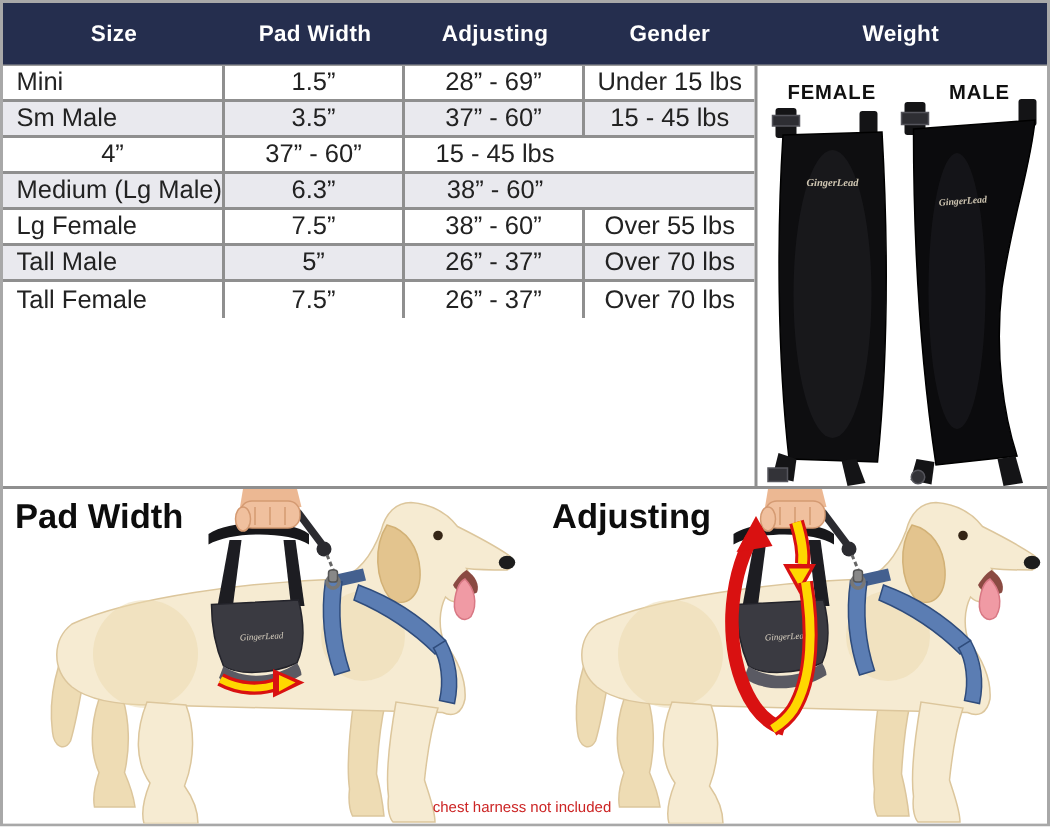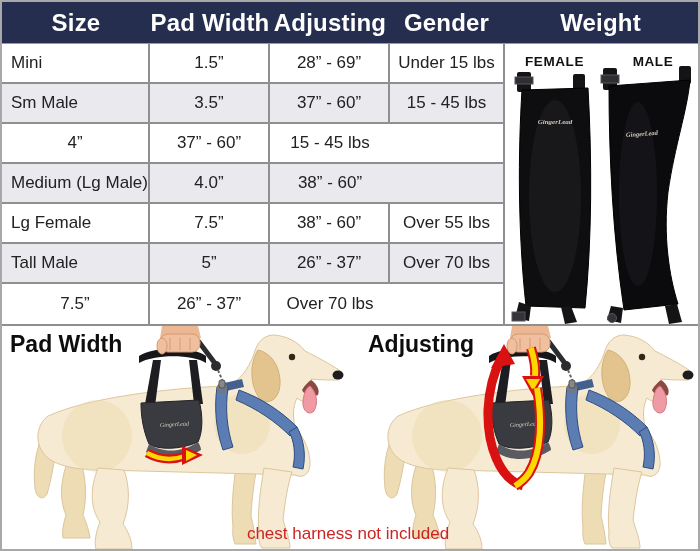--- a/index.html
+++ b/index.html
@@ -14,30 +14,30 @@
   }
   
   .chart-header{
     display:grid;
     grid-template-columns:148px 120px 120px 113px 195px;
     height:42px;
     background:#252e4e;
     border-bottom:1px solid #9a9a9a;
   }
   .chart-header .hcell{
-    color:#ffffff;font-weight:bold;font-size:24px;
+    color:#ffffff;font-weight:bold;font-size:15px;
     display:flex;align-items:center;justify-content:center;
     letter-spacing:.2px;
   }
   
   .chart-body{display:flex;height:280px;}
   .size-table{width:501px;}
   .trow{
     display:grid;grid-template-columns:148px 120px 120px 113px;
-    height:40px;border-bottom:2px solid #8f8f8f;background:#ffffff;
+    height:24px;border-bottom:2px solid #8f8f8f;background:#ffffff;
   }
   .trow:nth-child(even){background:#e9e9ee;}
   .trow:last-child{border-bottom:none;}
   .tcell{
     font-size:17px;color:#222222;
     display:flex;align-items:center;justify-content:center;
     border-right:2px solid #8f8f8f;
     overflow:hidden;white-space:nowrap;
   }
   .tcell.size{justify-content:flex-start;padding-left:9px;}
@@ -59,21 +59,21 @@
     position:relative;background:#ffffff;
   }
   .pane-title{
     position:absolute;top:5px;font-size:23px;font-weight:bold;color:#0d0d0d;z-index:3;
   }
   .pane-title.left{left:8px;}
   .pane-title.right{left:366px;}
   .dogs-svg{position:absolute;top:0;left:0;z-index:1;}
   .note{
     position:absolute;bottom:5px;left:0;right:16px;text-align:center;
-    color:#cc2424;font-size:17px;z-index:3;padding-left:12px;
+    color:#cc2424;font-size:10px;z-index:3;padding-left:12px;
   }
 </style>
 </head>
 <body>
 
 <div class="screen">
 
   <div class="chart-header">
     <div class="hcell">Size</div>
     <div class="hcell">Pad Width</div>
@@ -97,36 +97,37 @@
         <div class="tcell">37” - 60”</div>
         <div class="tcell">15 - 45 lbs</div>
       </div>
       <div class="trow">
         <div class="tcell">4”</div>
         <div class="tcell">37” - 60”</div>
         <div class="tcell">15 - 45 lbs</div>
       </div>
       <div class="trow">
         <div class="tcell size">Medium (Lg Male)</div>
-        <div class="tcell">4.0”</div>
+        <div class="tcell">6.3”</div>
         <div class="tcell">38” - 60”</div>
       </div>
       <div class="trow">
         <div class="tcell size">Lg Female</div>
         <div class="tcell">7.5”</div>
         <div class="tcell">38” - 60”</div>
         <div class="tcell">Over 55 lbs</div>
       </div>
       <div class="trow">
         <div class="tcell size">Tall Male</div>
         <div class="tcell">5”</div>
         <div class="tcell">26” - 37”</div>
         <div class="tcell">Over 70 lbs</div>
       </div>
       <div class="trow">
+        <div class="tcell size">Tall Female</div>
         <div class="tcell">7.5”</div>
         <div class="tcell">26” - 37”</div>
         <div class="tcell">Over 70 lbs</div>
       </div>
     </div>
 
     <div class="gender-panel">
       <div class="gender-label female">FEMALE</div>
       <div class="gender-label male">MALE</div>
       <svg class="pads-svg" width="197" height="280" viewBox="0 0 197 280" xmlns="http://www.w3.org/2000/svg">

